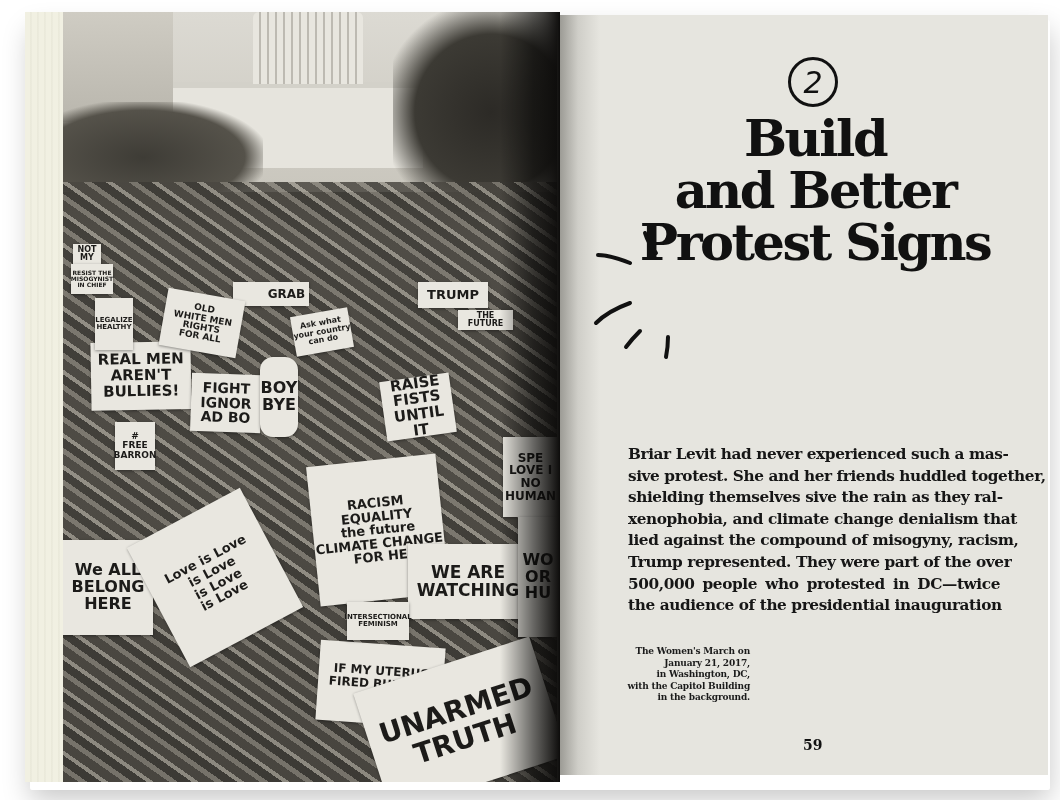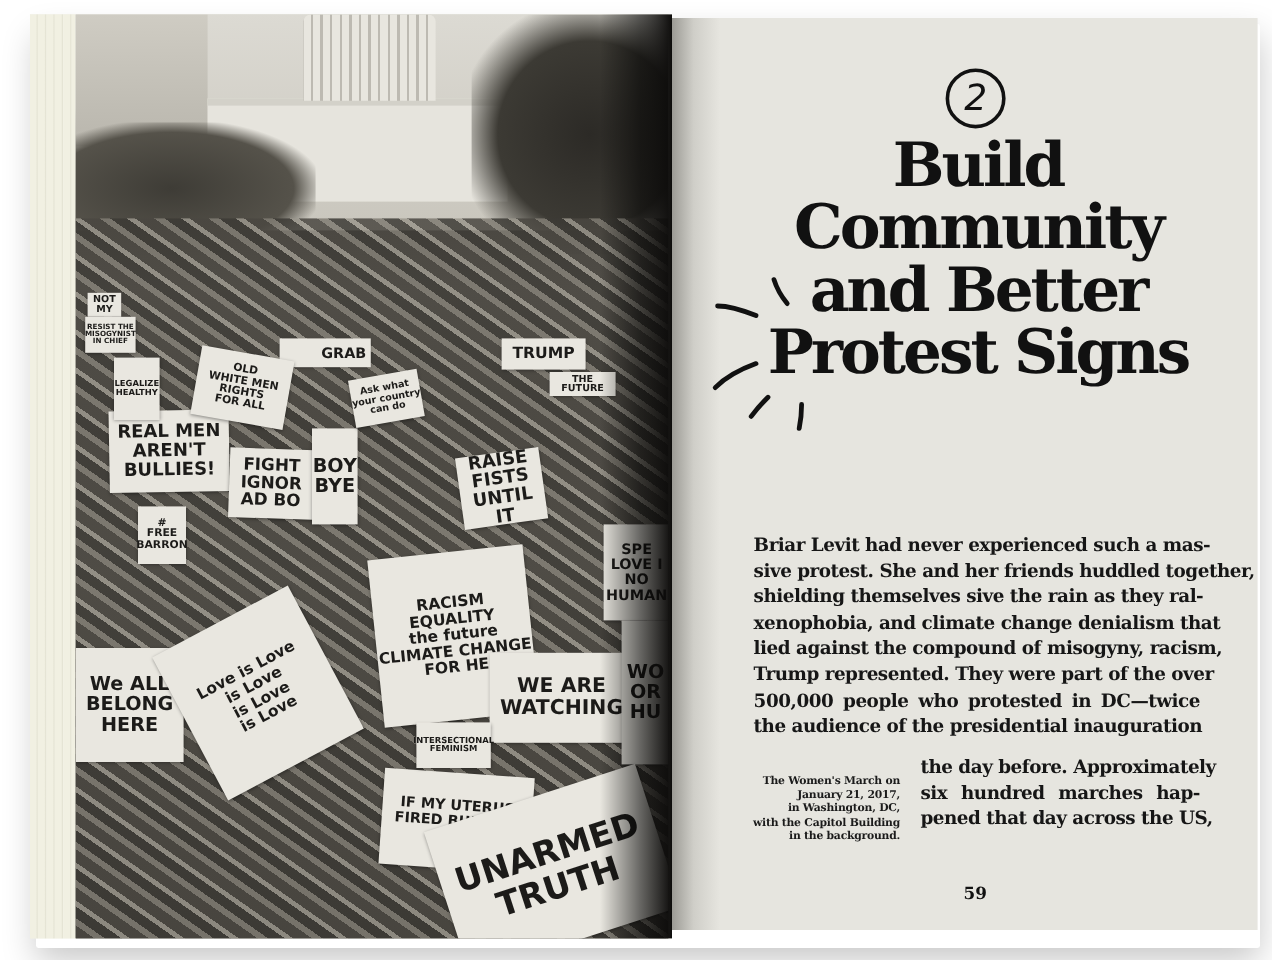--- a/index.html
+++ b/index.html
@@ -56,21 +56,21 @@
     <div class="trees-left"></div>
     <div class="trees-right"></div>
     <div class="crowd"></div>
     <div id="signs">
         <div class="sign" style="left: 28px; top: 330px; width: 100px; height: 68px; font-size: 15px; transform: rotate(-1deg);">REAL MEN
 AREN'T
 BULLIES!</div>
         <div class="sign" style="left: 128px; top: 362px; width: 70px; height: 58px; font-size: 14px; transform: rotate(2deg);">FIGHT
 IGNOR
 AD BO</div>
-        <div class="sign" style="left: 197px; top: 345px; width: 38px; height: 80px; font-size: 16px; transform: rotate(0deg);">BOY
+        <div class="sign" style="left: 197px; top: 345px; width: 38px; height: 80px; font-size: 16px; transform: rotate(0deg); border-radius: 13px;">BOY
 BYE</div>
         <div class="sign" style="left: 52px; top: 410px; width: 40px; height: 48px; font-size: 9px; transform: rotate(0deg);">#
 FREE
 BARRON</div>
         <div class="sign" style="left: 0px; top: 480px; width: 90px; height: 95px; font-size: 16px; transform: rotate(0deg); margin-top: 48px;">We ALL
 BELONG
 HERE</div>
         <div class="sign" style="left: 88px; top: 498px; width: 128px; height: 135px; font-size: 13px; transform: rotate(-28deg);">Love is Love
 is Love
 is Love
@@ -121,21 +121,20 @@
 
   <div class="right-page"></div>
   <div class="right-shade"></div>
 
   <div class="chapter-num">
     <span>2</span>
   </div>
 
   <div class="title">
     <div>Build</div>
-    <div>Community</div>
     <div>and Better</div>
     <div>Protest Signs</div>
   </div>
 
   <svg class="burst" viewBox="0 0 90 140">
     <path d="M55 8 Q58 18 66 28" stroke="#111" stroke-width="4" fill="none" stroke-linecap="round"></path>
     <path d="M8 30 Q20 30 40 38" stroke="#111" stroke-width="4" fill="none" stroke-linecap="round"></path>
     <path d="M6 98 Q18 86 40 78" stroke="#111" stroke-width="4" fill="none" stroke-linecap="round"></path>
     <path d="M36 122 Q42 114 50 106" stroke="#111" stroke-width="4" fill="none" stroke-linecap="round"></path>
     <path d="M78 112 Q78 122 76 132" stroke="#111" stroke-width="4" fill="none" stroke-linecap="round"></path>
@@ -145,25 +144,20 @@
     <span class="line">Briar Levit had never experienced such a mas-</span>
     <span class="line">sive protest. She and her friends huddled together,</span>
     <span class="line">shielding themselves sive the rain as they ral-</span>
     <span class="line">xenophobia, and climate change denialism that</span>
     <span class="line">lied against the compound of misogyny, racism,</span>
     <span class="line">Trump represented. They were part of the over</span>
     <span class="line">500,000 people who protested in DC—twice</span>
     <span class="line">the audience of the presidential inauguration</span>
   </div>
 
-  <div class="indent-lines">
-    <span class="line">the day before. Approximately</span>
-    <span class="line">six hundred marches hap-</span>
-    <span class="line">pened that day across the US,</span>
-  </div>
 
   <div class="caption">
     <div>The Women's March on</div>
     <div>January 21, 2017,</div>
     <div>in Washington, DC,</div>
     <div>with the Capitol Building</div>
     <div>in the background.</div>
   </div>
 
   <div class="page-number">59</div>

